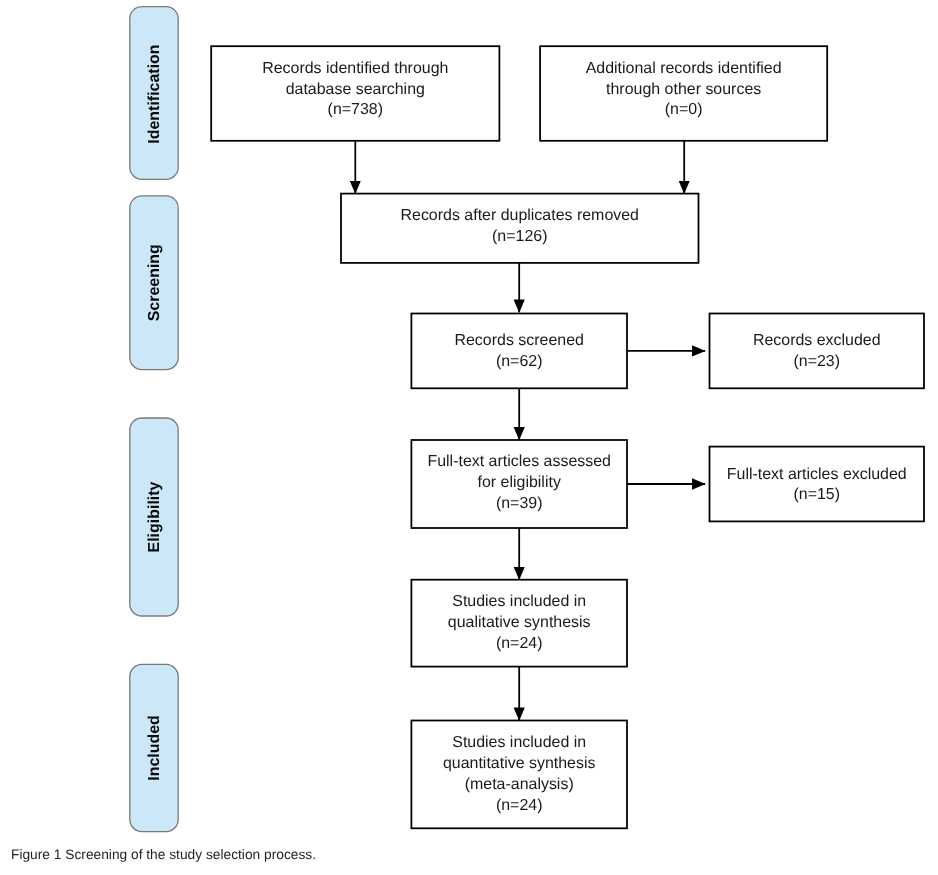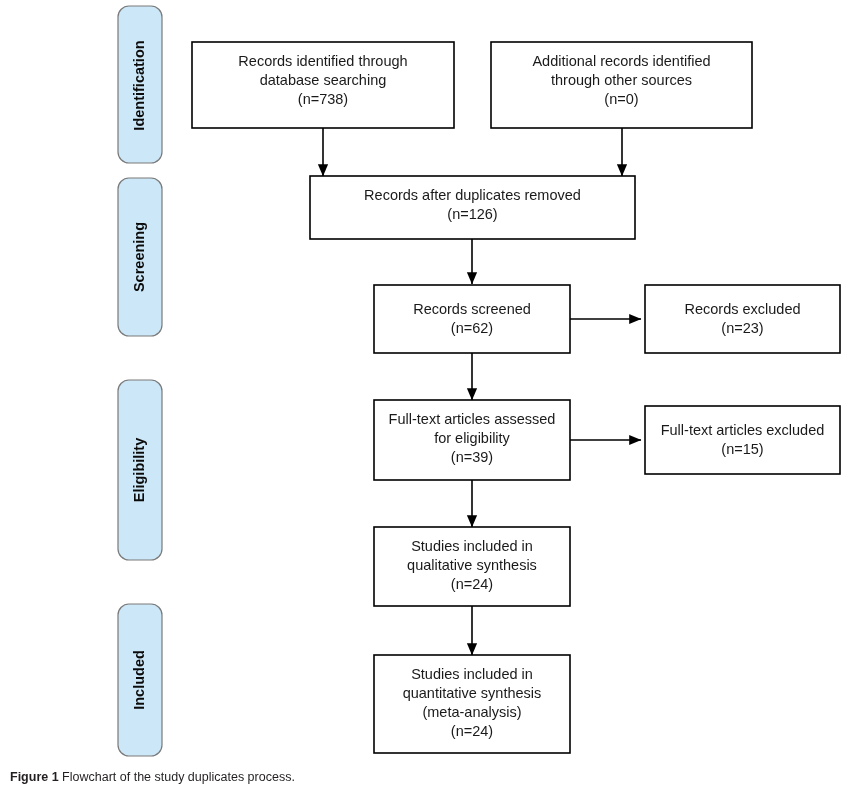--- a/index.html
+++ b/index.html
@@ -61,21 +61,21 @@
   .caption {
     position: absolute;
     left: 10px;
     top: 770px;
     font-family: "Liberation Sans", sans-serif;
     font-size: 12.5px;
     color: #231f20;
     white-space: nowrap;
   }
   .caption b {
-    font-weight: bold;
+    font-weight: normal;
   }
 </style>
 </head>
 <body>
 
 <div id="figure-root">
 
   <svg id="flow" viewBox="0 0 853 795">
     <defs>
       <marker id="arrowhead" markerWidth="9" markerHeight="9" refX="7.4" refY="3.6" orient="auto" markerUnits="strokeWidth">
@@ -175,16 +175,16 @@
       <text class="flow-text" x="472" y="679">Studies included in</text>
       <text class="flow-text" x="472" y="698">quantitative synthesis</text>
       <text class="flow-text" x="472" y="717">(meta-analysis)</text>
       <text class="flow-text" x="472" y="736">(n=24)</text>
     </g>
 
   </svg>
 
   <div class="caption">
     <b>Figure 1</b>
-    <span>Flowchart of the study duplicates process.</span>
+    <span>Screening of the study selection process.</span>
   </div>
 
 </div>
 
 </body></html>

